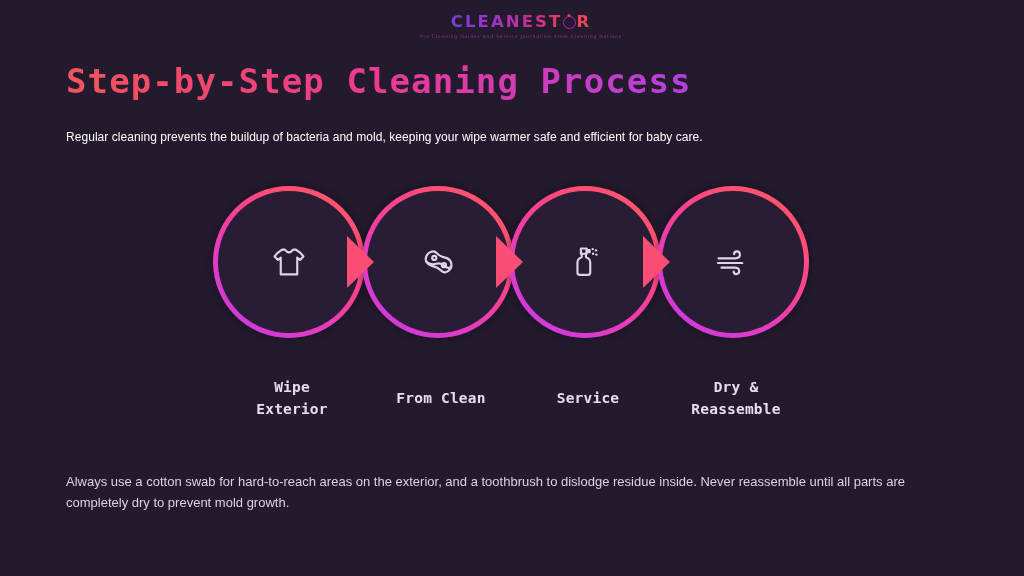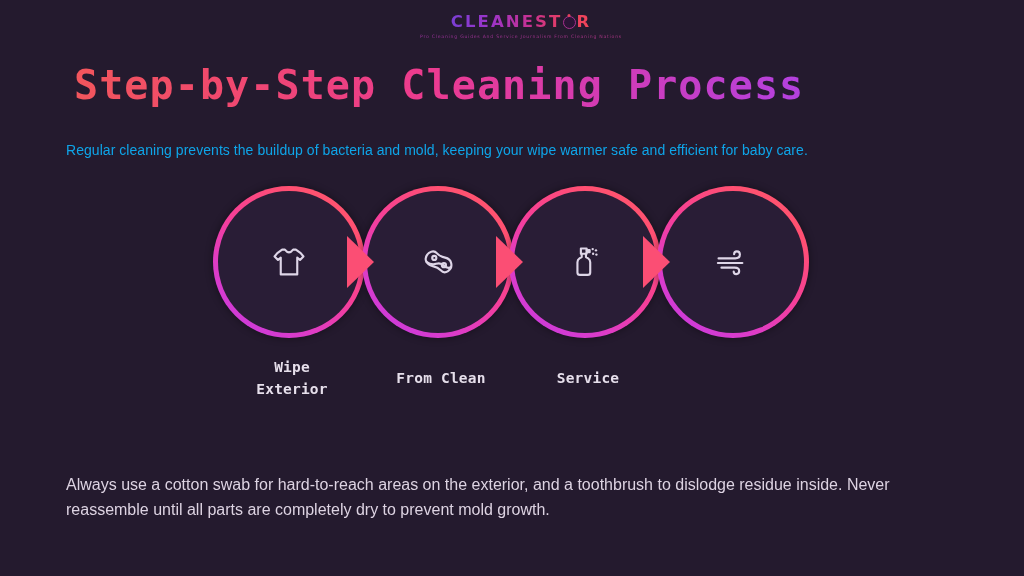--- a/index.html
+++ b/index.html
@@ -70,41 +70,41 @@
     -webkit-background-clip: text;
     background-clip: text;
     color: transparent;
     opacity: 0.95;
   }
 
   
   .page-title {
     position: absolute;
     top: 60px;
-    left: 74px;
+    left: 66px;
     font-family: "DejaVu Sans Mono", monospace;
-    font-size: 40px;
+    font-size: 34px;
     font-weight: bold;
     letter-spacing: 1.1px;
     line-height: 1.25;
     background: linear-gradient(92deg, #f2565c 0%, #f04a6b 18%, #ec3b8f 48%, #d33bb4 72%, #b341e0 100%);
     -webkit-background-clip: text;
     background-clip: text;
     color: transparent;
     white-space: nowrap;
   }
 
   .intro-text {
     position: absolute;
-    top: 140px;
+    top: 128px;
     left: 66px;
     width: 900px;
-    font-size: 14px;
+    font-size: 12px;
     line-height: 1.5;
-    color: #0ea5e9;
+    color: #ffffff;
     letter-spacing: 0.05px;
   }
 
   
   .steps {
     position: absolute;
     top: 186px;
     left: 213px;
     width: 600px;
     height: 160px;
@@ -149,21 +149,21 @@
     height: 0;
     border-top: 26px solid transparent;
     border-bottom: 26px solid transparent;
     border-left: 27px solid #fb4e74;
     z-index: 5;
   }
 
   
   .step-labels {
     position: absolute;
-    top: 356px;
+    top: 376px;
     left: 0;
     width: 1024px;
     height: 60px;
     padding-left: 12px;
   }
   .step-label {
     position: absolute;
     font-family: "DejaVu Sans Mono", monospace;
     font-size: 14.5px;
     font-weight: bold;
@@ -173,21 +173,21 @@
     letter-spacing: 0.2px;
     white-space: pre-line;
     transform: translateX(-50%);
   }
 
   .footer-text {
     position: absolute;
     top: 472px;
     left: 66px;
     width: 900px;
-    font-size: 16px;
+    font-size: 13px;
     line-height: 1.58;
     color: #ddd3e2;
   }
 </style>
 </head>
 <body>
 
 <div class="brand">
   <div class="brand-word"><span>CLEANEST</span><span class="brand-o"></span><span>R</span></div>
   <div class="brand-tagline">Pro Cleaning Guides And Service Journalism From Cleaning Nations</div>
@@ -253,15 +253,17 @@
     </div>
   </div>
 
 </div>
 
 <div class="step-labels">
   <div class="step-label" style="left:292px">Wipe
 Exterior</div>
   <div class="step-label" style="left:441px; top:11px">From Clean</div>
   <div class="step-label" style="left:588px; top:11px">Service</div>
+  <div class="step-label" style="left:736px">Dry &amp;
+Reassemble</div>
 </div>
 
 <p class="footer-text">Always use a cotton swab for hard-to-reach areas on the exterior, and a toothbrush to dislodge residue inside. Never reassemble until all parts are completely dry to prevent mold growth.</p>
 
 </body></html>

